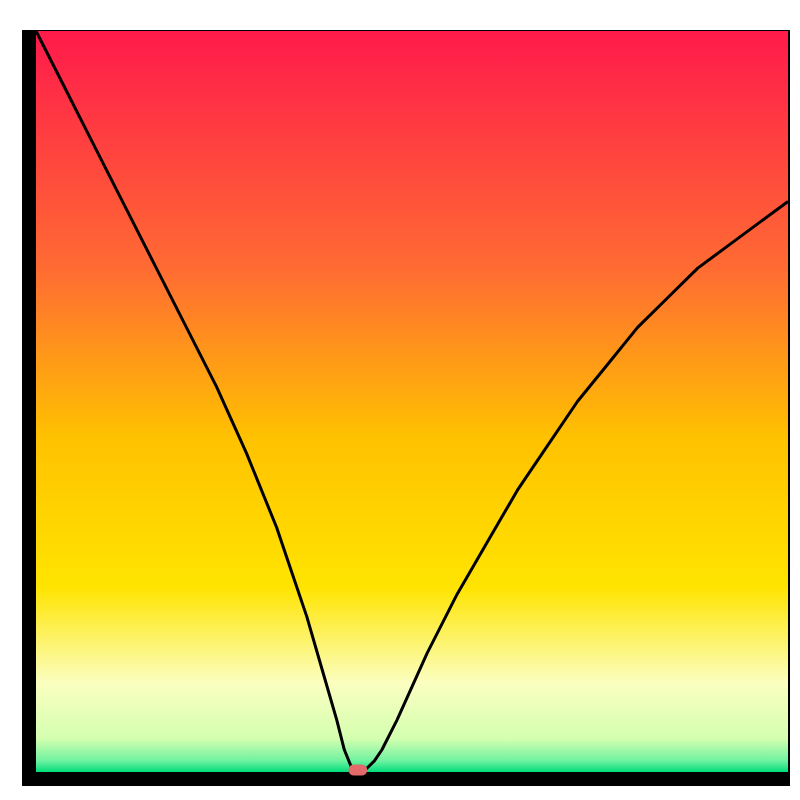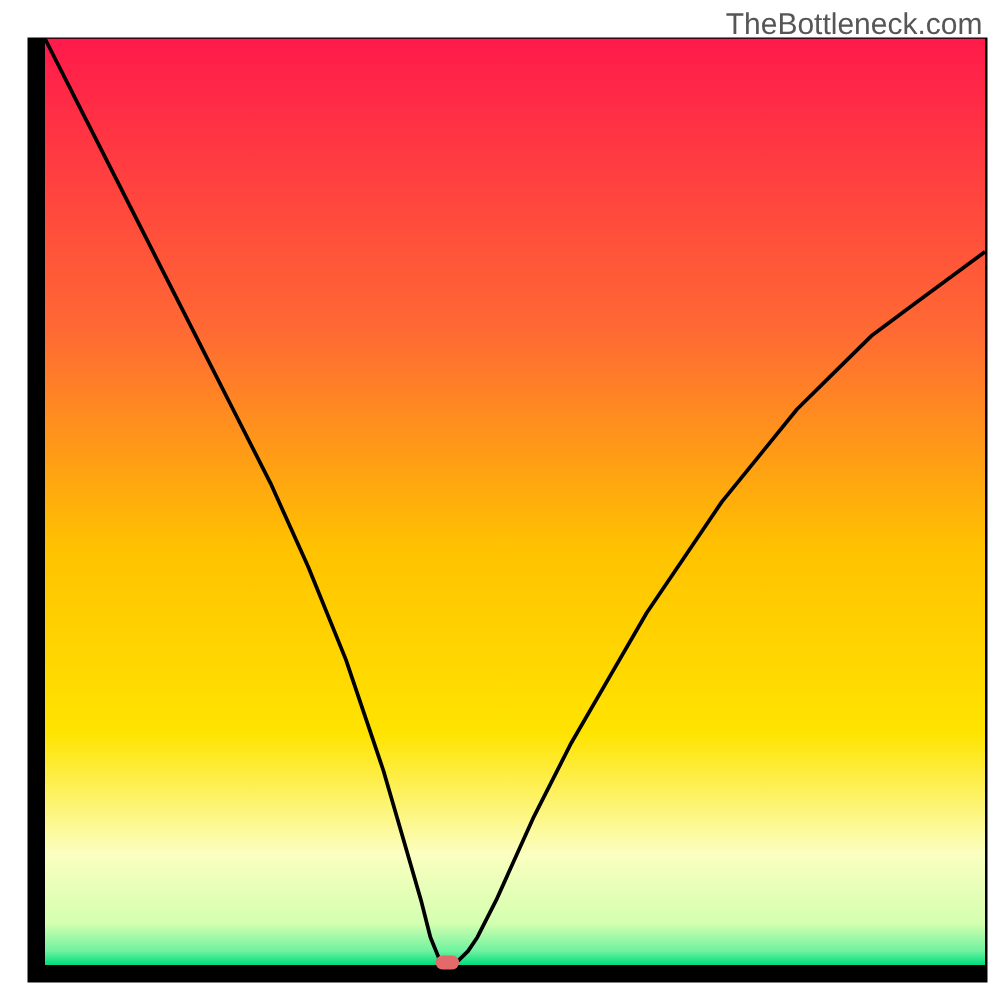--- a/index.html
+++ b/index.html
@@ -28,21 +28,20 @@
   svg.plot {
     position: absolute;
     top: 0;
     left: 0;
   }
 </style>
 </head>
 <body>
 
 <div class="chart-container">
-  <div class="watermark">TheBottleneck.com</div>
   <svg class="plot" id="plot" width="800" height="800" viewBox="0 0 800 800">
       <defs>
         <linearGradient id="bg-grad" x1="0" y1="0" x2="0" y2="1">
           <stop offset="0%" stop-color="#ff1a4b"></stop>
           <stop offset="32%" stop-color="#ff6b33"></stop>
           <stop offset="55.00000000000001%" stop-color="#ffc200"></stop>
           <stop offset="75%" stop-color="#ffe400"></stop>
           <stop offset="88%" stop-color="#fbffc0"></stop>
           <stop offset="95.5%" stop-color="#d4ffb0"></stop>
           <stop offset="98.5%" stop-color="#6ef2a0"></stop>

